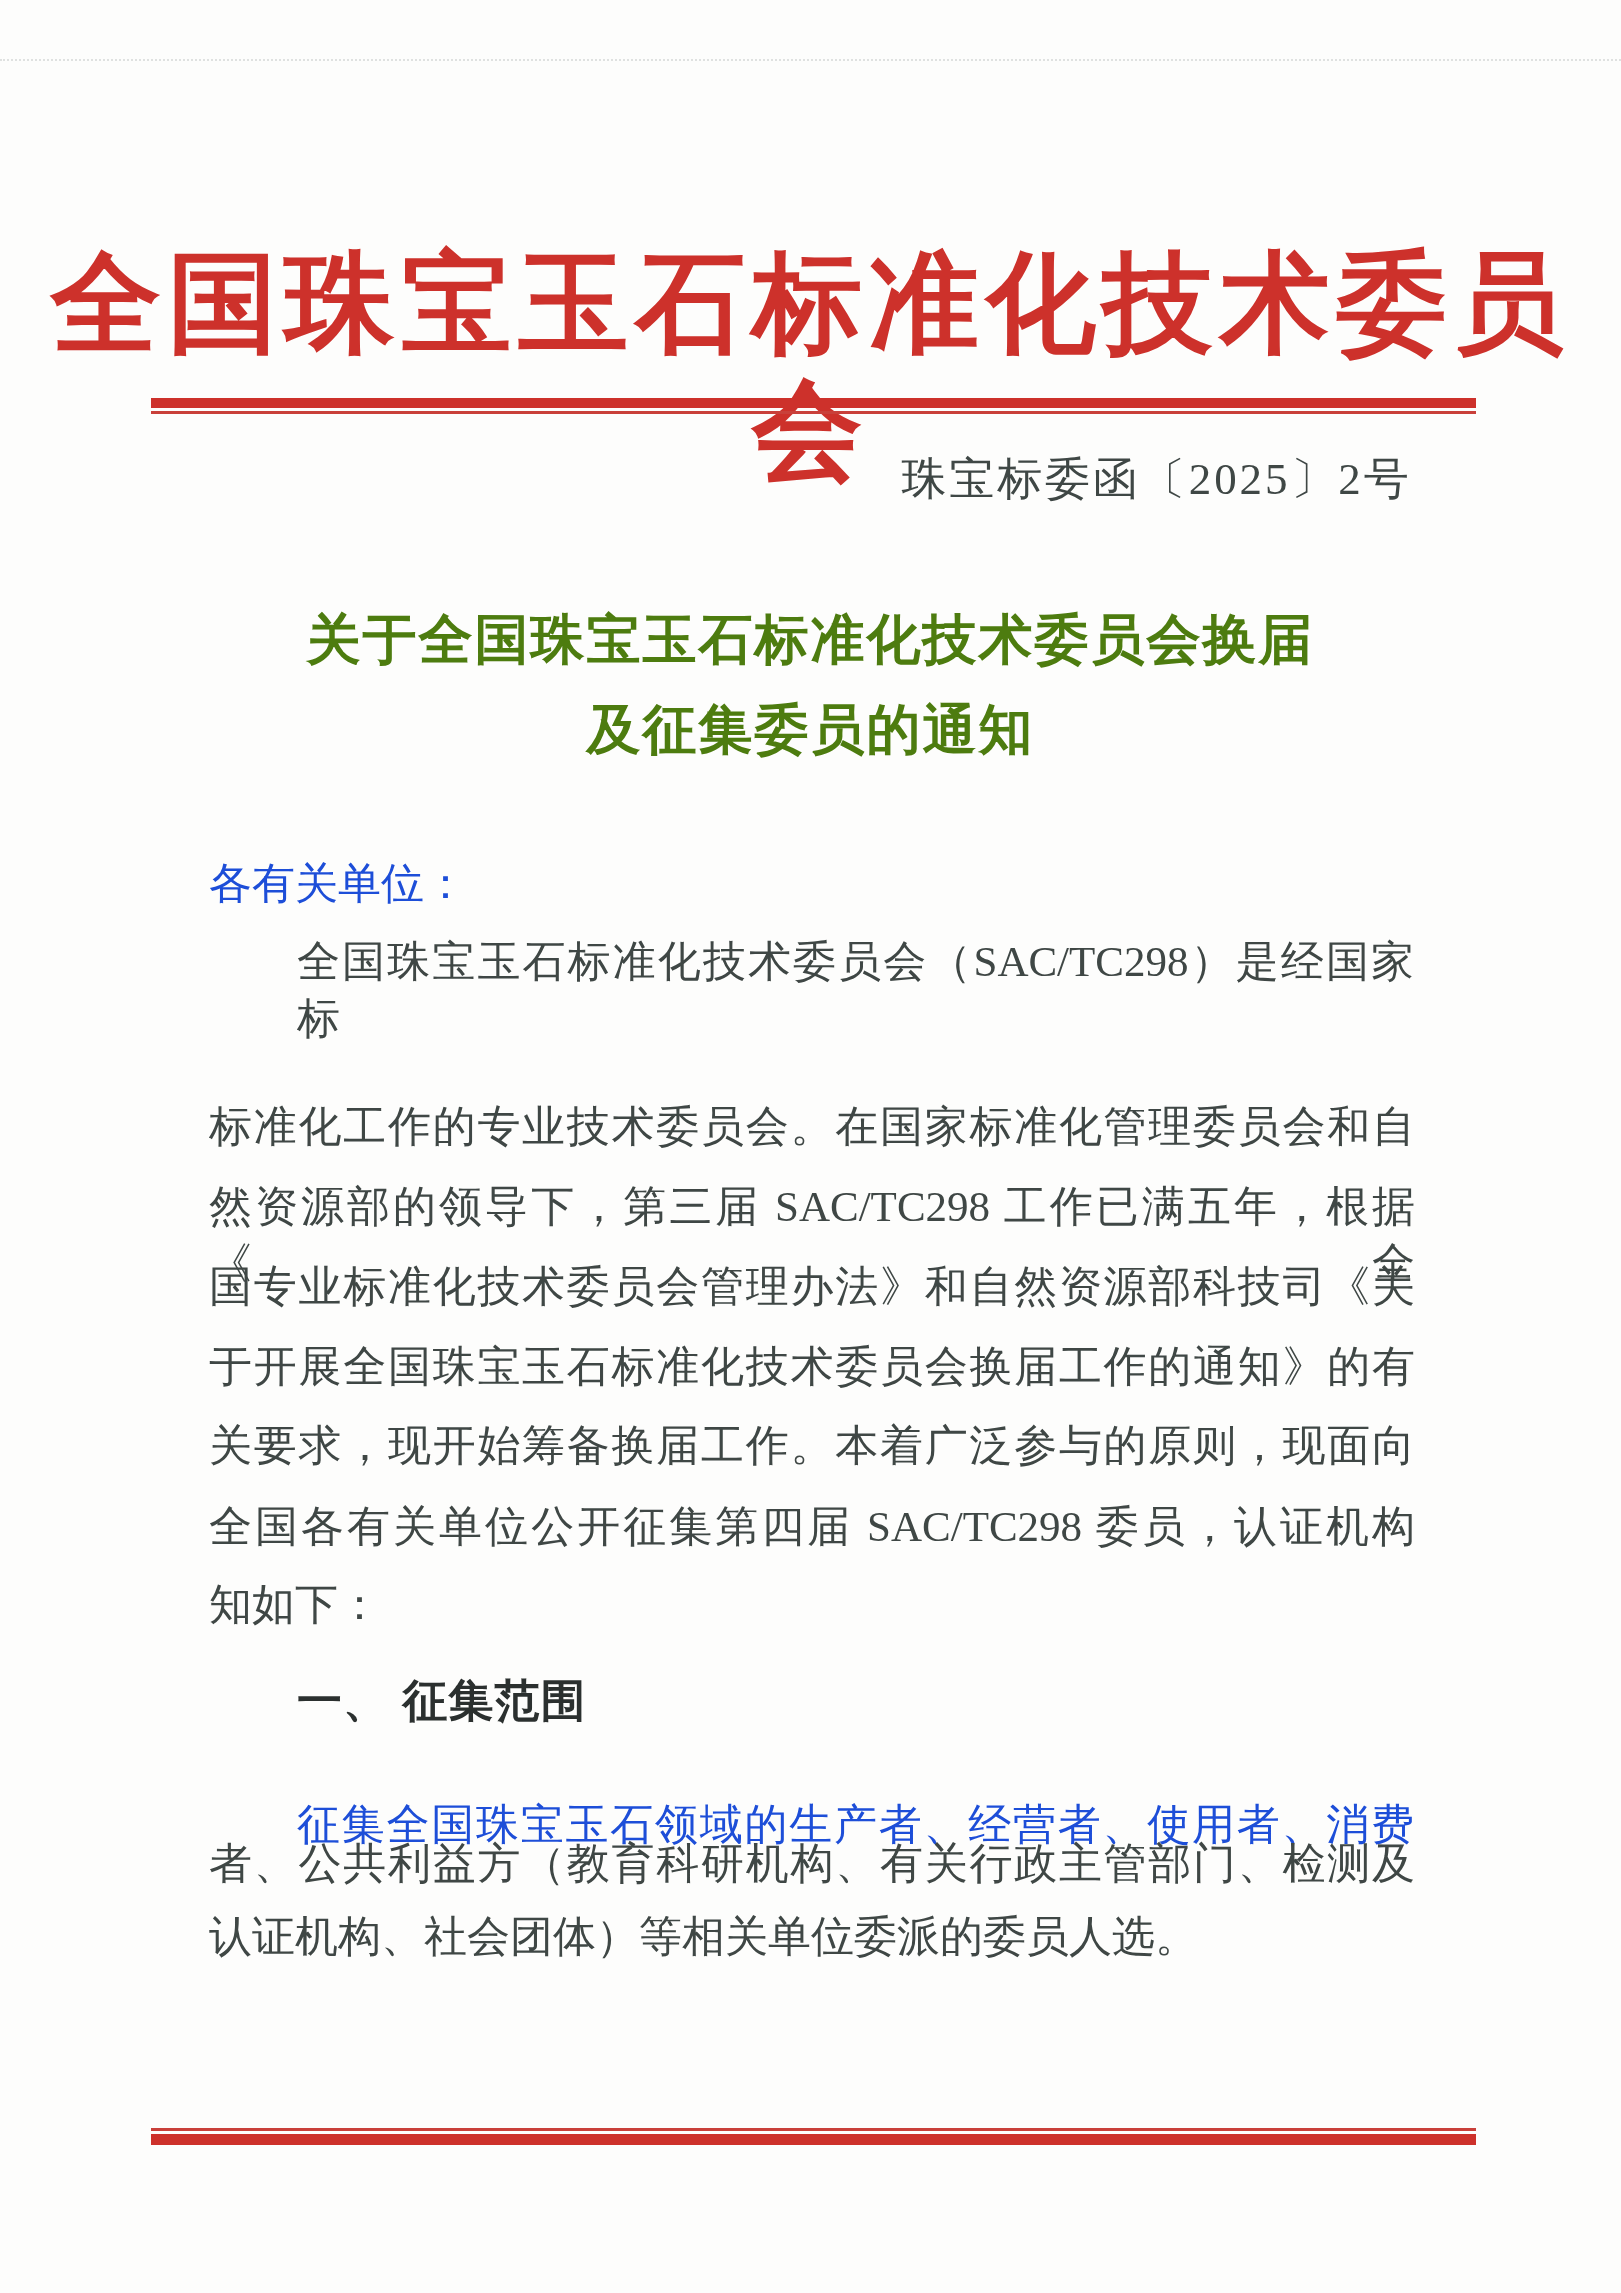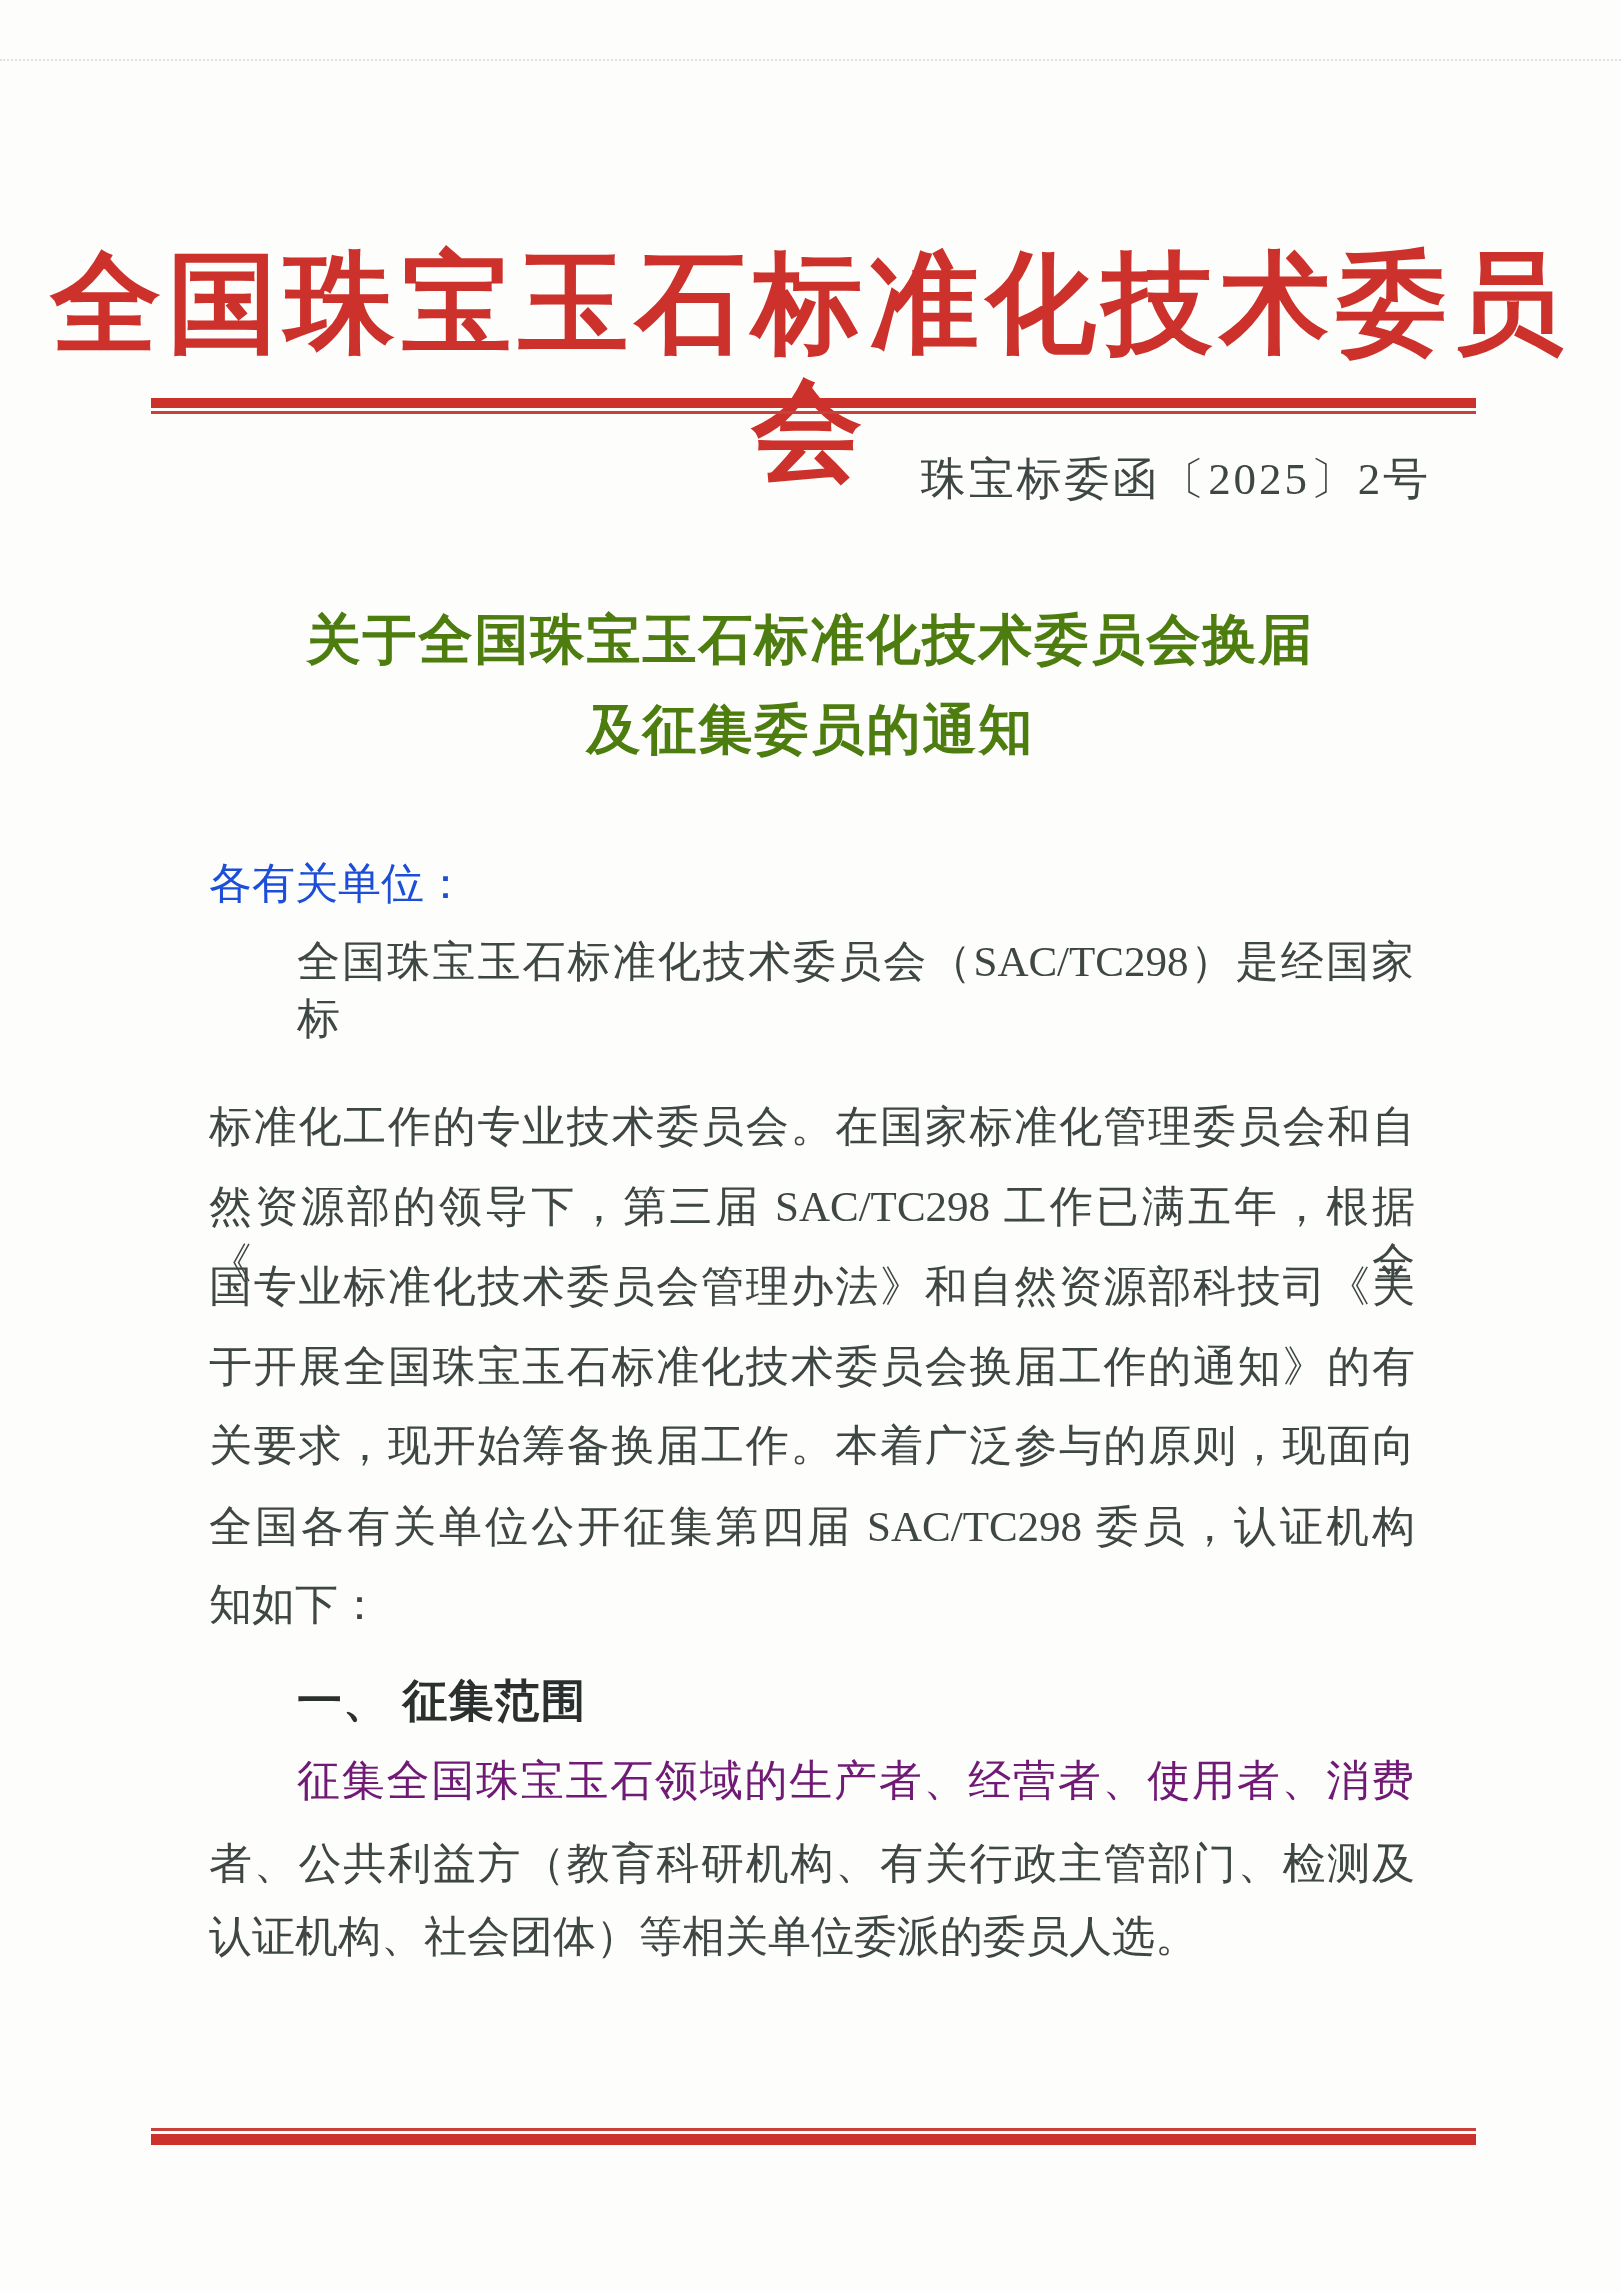--- a/index.html
+++ b/index.html
@@ -32,21 +32,21 @@
   .rule-top .gap{height:2.9px;}
   .rule-top .thin{height:2.9px;}
   .rule-bottom{top:2128px;}
   .rule-bottom .thin{height:2.9px;}
   .rule-bottom .gap{height:2.9px;}
   .rule-bottom .thick{height:10.8px;}
   .rule .gap{background:transparent;}
   
   .doc-number{
     position:absolute;left:882px;top:449px;width:549px;
-    text-align:right;
+    text-align:center;
     font-size:45px;letter-spacing:2.9px;
     font-family:"Liberation Serif", serif;
   }
   
   .main-title{
     position:absolute;left:0;top:594px;width:1621px;
     text-align:center;
     font-family:"Liberation Sans", sans-serif;
     font-weight:bold;
     font-size:54px;
@@ -110,21 +110,21 @@
   <div class="bline just" style="top:1338px;color:#3f4745;">于开展全国珠宝玉石标准化技术委员会换届工作的通知》的有</div>
 
   <div class="bline just" style="top:1417px;color:#3f4745;">关要求，现开始筹备换届工作。本着广泛参与的原则，现面向</div>
 
   <div class="bline just" style="top:1498px;color:#3f4745;">全国各有关单位公开征集第四届 SAC/TC298 委员，认证机构</div>
 
   <div class="bline" style="top:1576px;color:#3f4745;">知如下：</div>
 
   <div class="bline bhead ind" style="top:1660px;color:#2b302f;">一、 征集范围</div>
 
-  <div class="bline just ind" style="top:1752px;color:#701a75;">征集全国珠宝玉石领域的生产者、经营者、使用者、消费</div>
+  <div class="bline just ind" style="top:1796px;color:#1d4ed8;">征集全国珠宝玉石领域的生产者、经营者、使用者、消费</div>
 
   <div class="bline just" style="top:1835px;color:#3f4745;">者、公共利益方（教育科研机构、有关行政主管部门、检测及</div>
 
   <div class="bline" style="top:1908px;color:#3f4745;">认证机构、社会团体）等相关单位委派的委员人选。</div>
 
   <div class="rule rule-bottom">
     <div class="thin" style="background:#c9403a;"></div>
     <div class="gap"></div>
     <div class="thick" style="background:#cd312b;"></div>
   </div>

